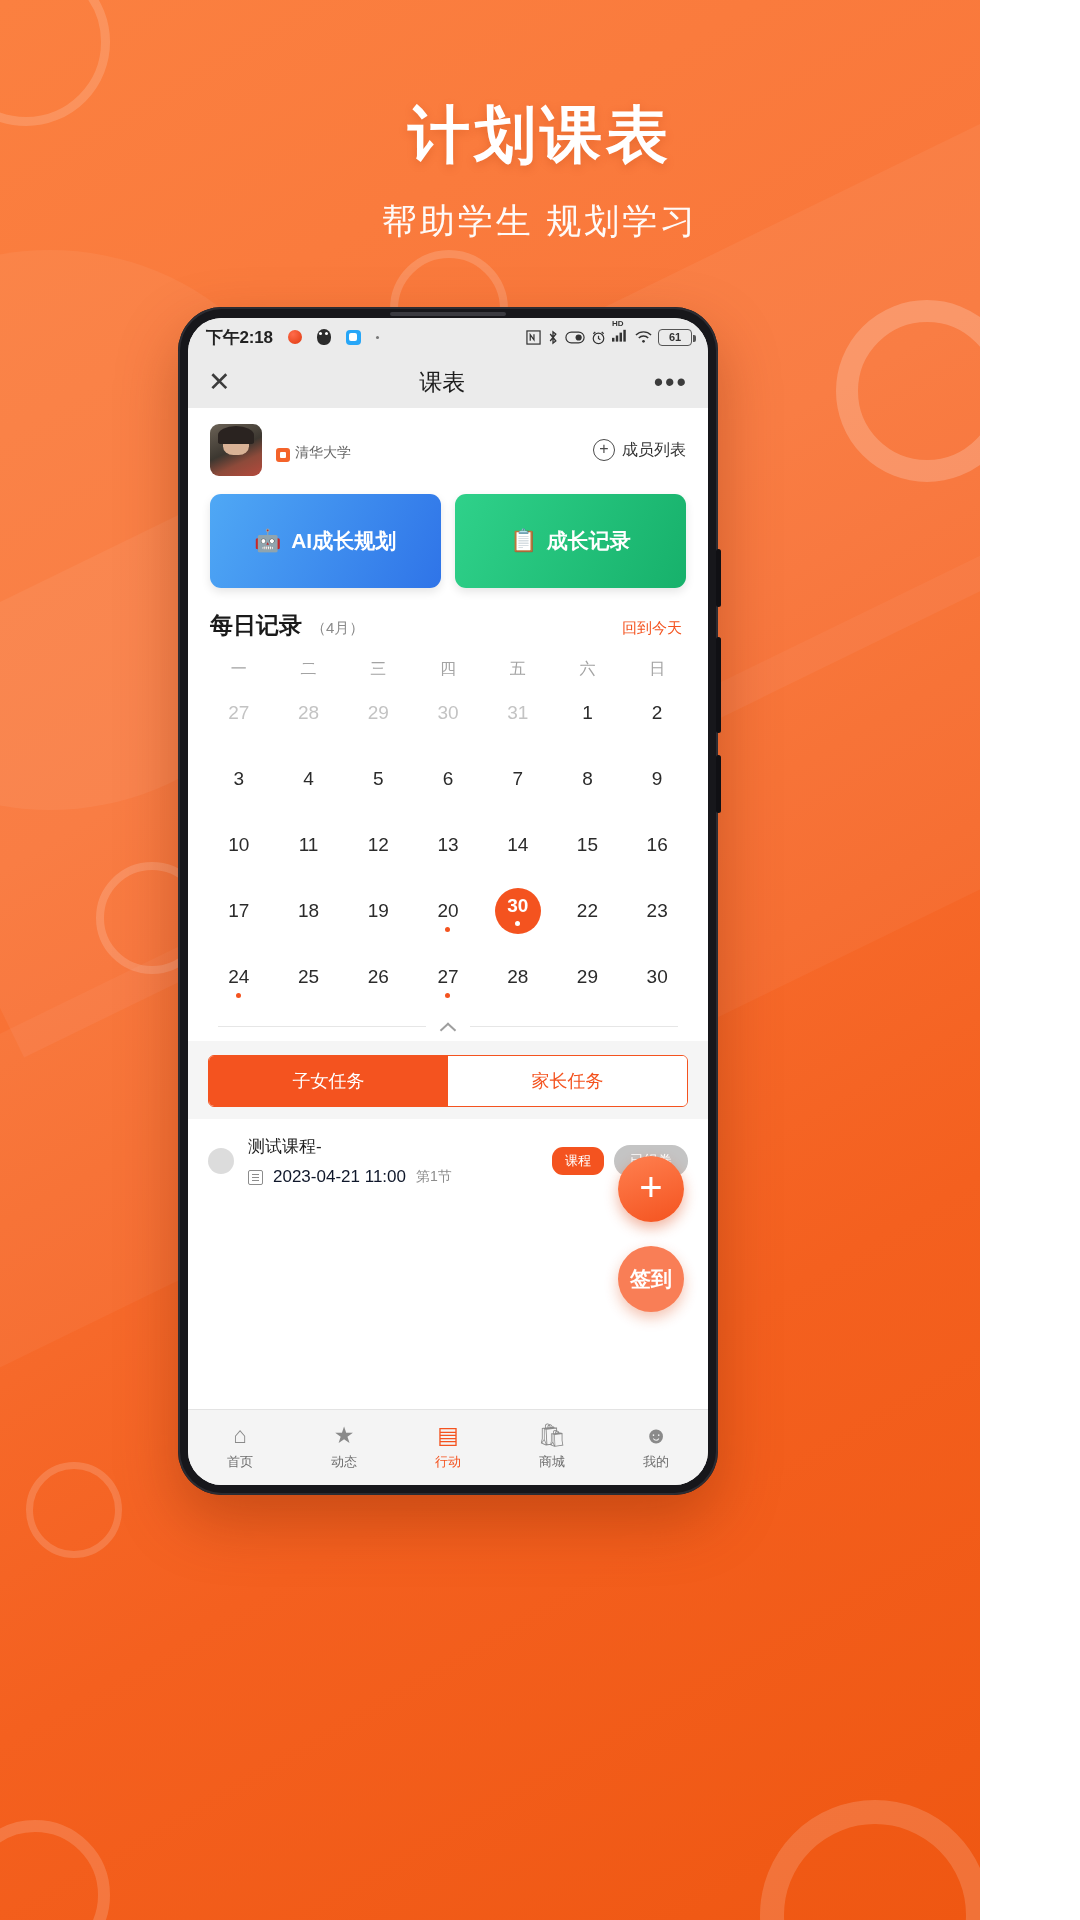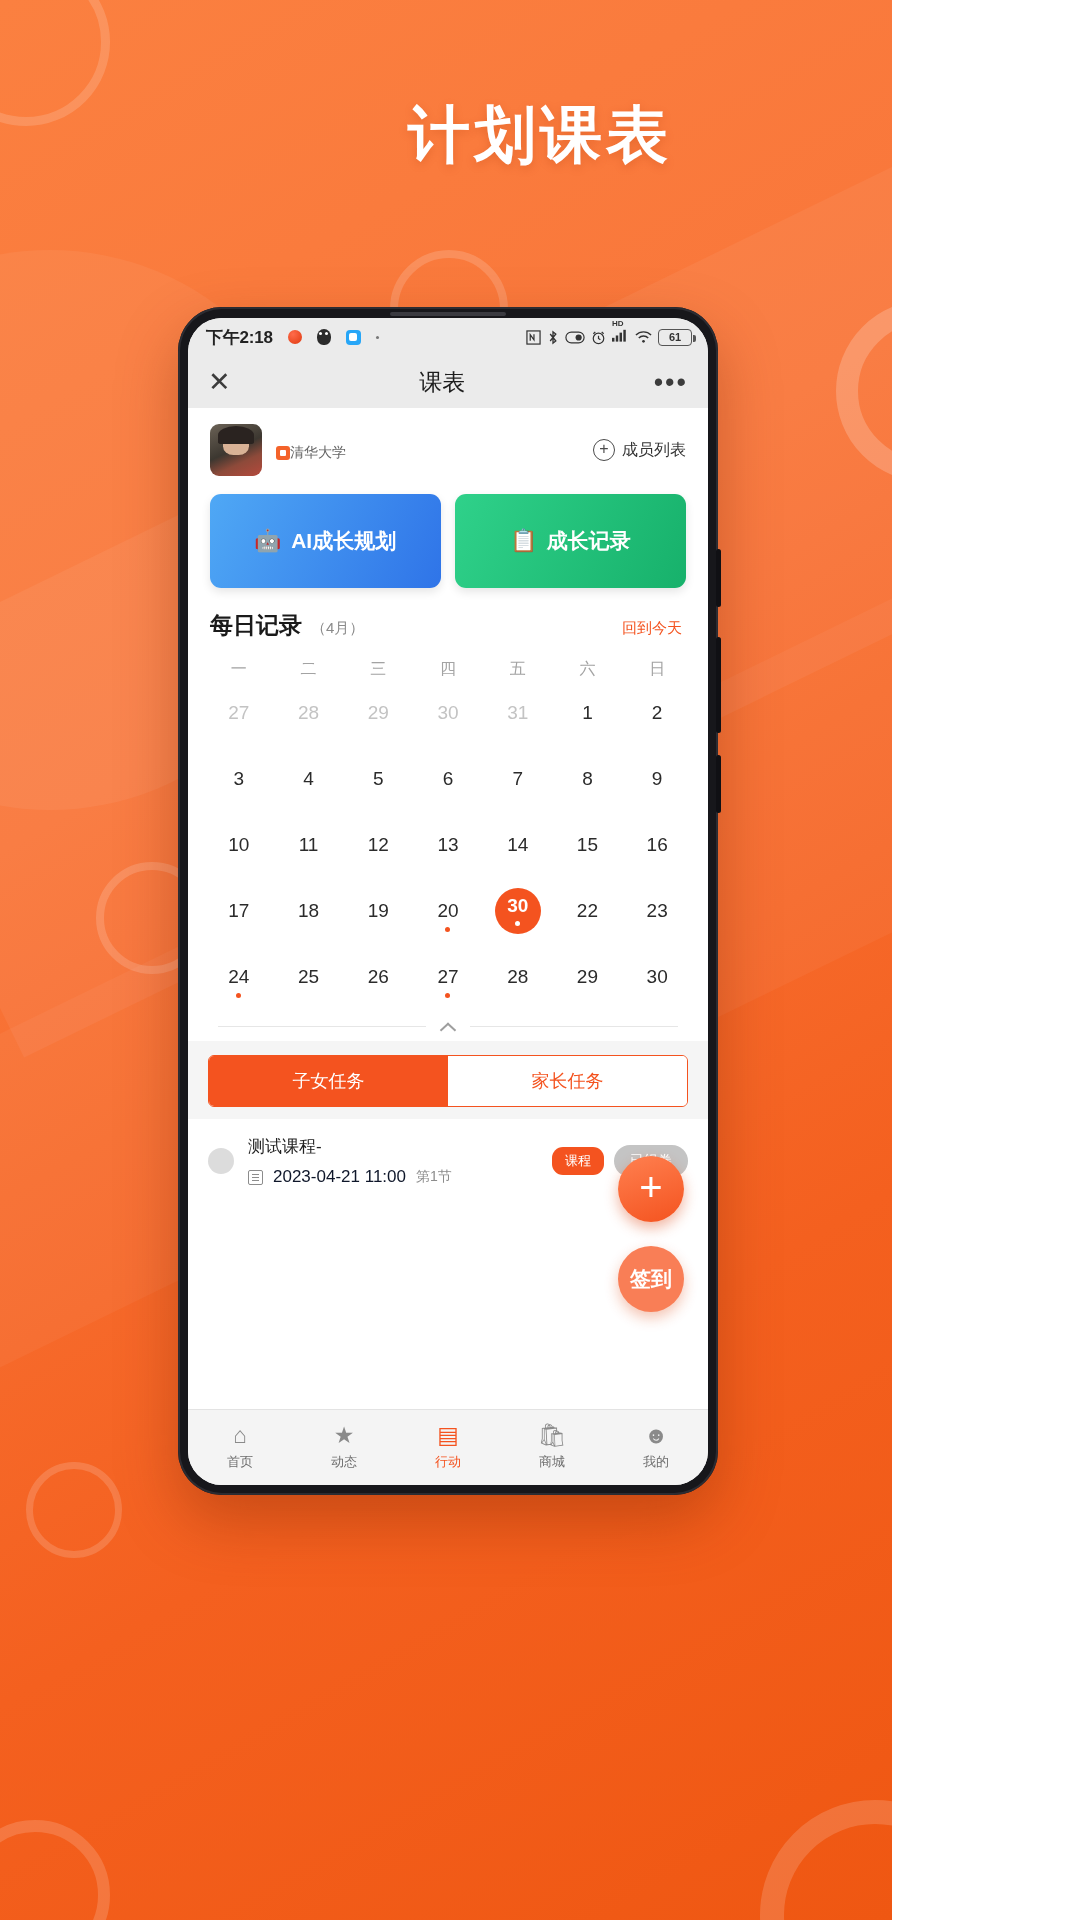--- a/index.html
+++ b/index.html
@@ -5,21 +5,21 @@
   * { box-sizing: border-box; margin: 0; padding: 0; }
   html, body {
     width: 1080px; height: 1920px;
     font-family: "Liberation Sans", "DejaVu Sans", sans-serif;
     overflow: hidden;
   }
 
   
   #promo {
     position: relative;
-    width: 892px; height: 1920px;
+    width: 980px; height: 1920px;
     background: linear-gradient(150deg, #fb8040 0%, #f9763a 35%, #f4601f 70%, #ef5712 100%);
     overflow: hidden;
   }
   .deco { position: absolute; border-radius: 50%; pointer-events: none; }
   .ring { border: 9px solid rgba(255,255,255,0.16); background: transparent; }
   .blob { background: rgba(255,255,255,0.07); }
 
   #ring-tl  { left: -58px;  top: -42px;  width: 168px; height: 168px; }
   #ring-mid { left: 390px;  top: 250px;  width: 118px; height: 118px; border-width: 8px; }
   #ring-r1  { left: 836px;  top: 300px;  width: 182px; height: 182px; border-width: 22px; border-color: rgba(255,255,255,0.20); }
@@ -134,21 +134,21 @@
   #avatar::before {
     content:""; position:absolute; left:13px; top:9px; width:26px; height:22px;
     border-radius: 50% 50% 40% 40%; background:#d9b296;
   }
   #avatar::after {
     content:""; position:absolute; left:8px; top:2px; width:36px; height:18px;
     border-radius: 50% 50% 10% 10%; background:#2a2320;
   }
   #profile-text { margin-left: 14px; flex: 1; }
   #profile-name { font-size: 21px; font-weight: bold; color: #1a1a1a; }
-  #profile-school-row { display: flex; align-items: center; margin-top: 6px; }
+  #profile-school-row { display: flex; align-items: flex-end; gap: 5px; margin-top: 6px; }
   #school-badge {
     width: 14px; height: 14px; border-radius: 3px; background: #f4632a;
     display:flex; align-items:center; justify-content:center;
   }
   #school-badge::after { content:""; width:6px; height:6px; background:#fff; border-radius:1px; }
   #profile-school { font-size: 14px; color: #666; }
   #member-list-btn { display: flex; align-items: center; gap: 7px; }
   #member-plus {
     width: 22px; height: 22px; border-radius: 50%; border: 1.6px solid #4b4b4b;
     display:flex; align-items:center; justify-content:center;
@@ -297,20 +297,21 @@
   <div id="diag-1"></div>
   <div id="diag-2"></div>
   <div class="deco ring" id="ring-mid"></div>
   <div class="deco ring" id="ring-r1"></div>
   <div class="deco ring" id="ring-l2"></div>
   <div class="deco ring" id="ring-l3"></div>
   <div class="deco ring" id="ring-br"></div>
   <div class="deco ring" id="ring-bl"></div>
 
   <div id="promo-title">计划课表</div>
+  <div id="promo-sub">帮助学生 规划学习</div>
 
   <div id="phone">
     <div class="side-btn" id="side-btn-1"></div>
     <div class="side-btn" id="side-btn-2"></div>
     <div class="side-btn" id="side-btn-3"></div>
 
     <div id="screen">
 
       <div id="statusbar">
         <div id="sb-left">

